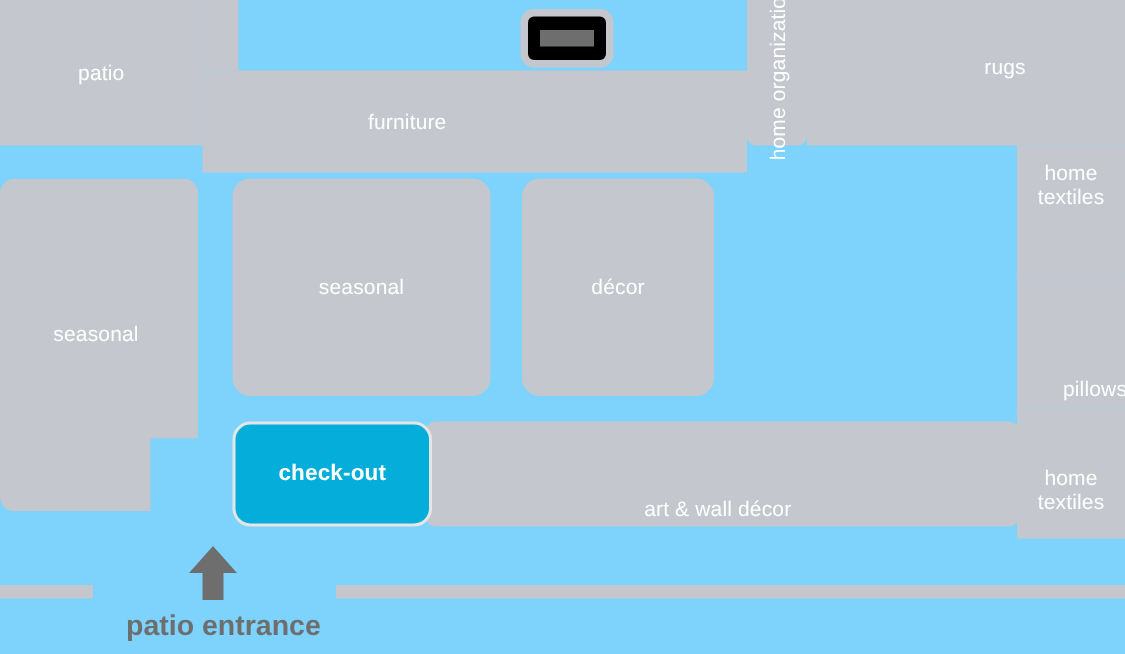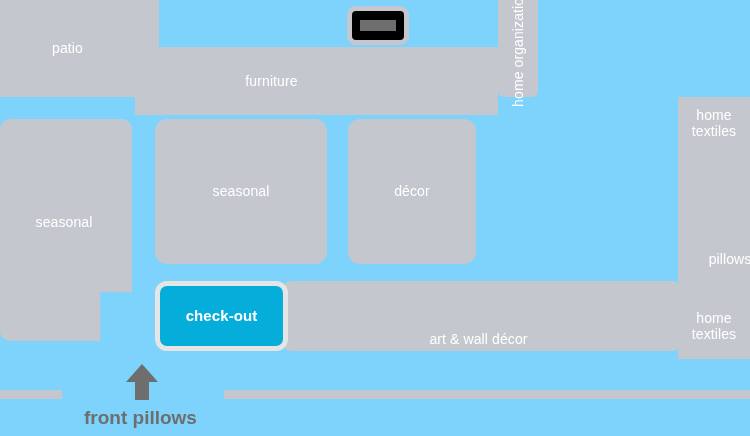--- a/index.html
+++ b/index.html
@@ -46,21 +46,21 @@
     clip-path: polygon(0% 0%, 100% 0%, 100% 78%, 76% 78%, 76% 100%, 0% 100%);
     border-radius: 10px;
   }
 
   
   #zone-checkout {
     background: #05adda;
     color: #ffffff;
     font-weight: bold;
     font-size: 15px;
-    border: 5px solid #e5e5e5;
+    border: 2px solid #e5e5e5;
     border-radius: 12px;
   }
 
   
   .vertical-label {
     writing-mode: vertical-rl;
     transform: rotate(180deg);
     white-space: nowrap;
   }
 
@@ -138,20 +138,23 @@
   <div class="zone perimeter" style="left:135px; top:0px; width:24px; height:47px;"></div>
 
   <div id="fixture-display" style="left:347px; top:6px; width:62px; height:39px;">
     <span class="fixture-bar"></span>
   </div>
 
   <div class="zone perimeter rounded-s" id="zone-home-organization" style="left:498px; top:0px; width:40px; height:97px; border-radius:0 0 6px 6px;">
     <span class="vertical-label">home organization</span>
   </div>
 
+  <div class="zone perimeter" id="zone-rugs" style="left:538px; top:0px; width:212px; height:97px;">
+    <span style="position:relative; left:26px; top:-4px;">rugs</span>
+  </div>
 
   <div class="zone perimeter" id="zone-home-textiles-upper" style="left:678px; top:97px; width:72px; height:88px;">
     <span style="position:relative; top:-18px;">home textiles</span>
   </div>
 
   <div class="zone perimeter" id="zone-pillows" style="left:678px; top:185px; width:72px; height:88px;">
     <span style="position:relative; top:30px;padding-left:32px;">pillows</span>
   </div>
 
   <div class="zone perimeter" id="zone-home-textiles-lower" style="left:678px; top:273px; width:72px; height:86px;">
@@ -180,15 +183,15 @@
   </div>
 
   <div class="wall-stub" style="left:0px; top:390px; width:62px;"></div>
   <div class="wall-stub" style="left:224px; top:390px; width:526px;"></div>
 
   <div id="entrance-arrow" style="left:126px; top:364px;">
     <span class="shaft"></span>
     <span class="head"></span>
   </div>
 
-  <div id="entrance-label" style="left:84px; top:407px;">front pillows</div>
+  <div id="entrance-label" style="left:84px; top:407px;">patio entrance</div>
 
 </div>
 
 </body></html>

